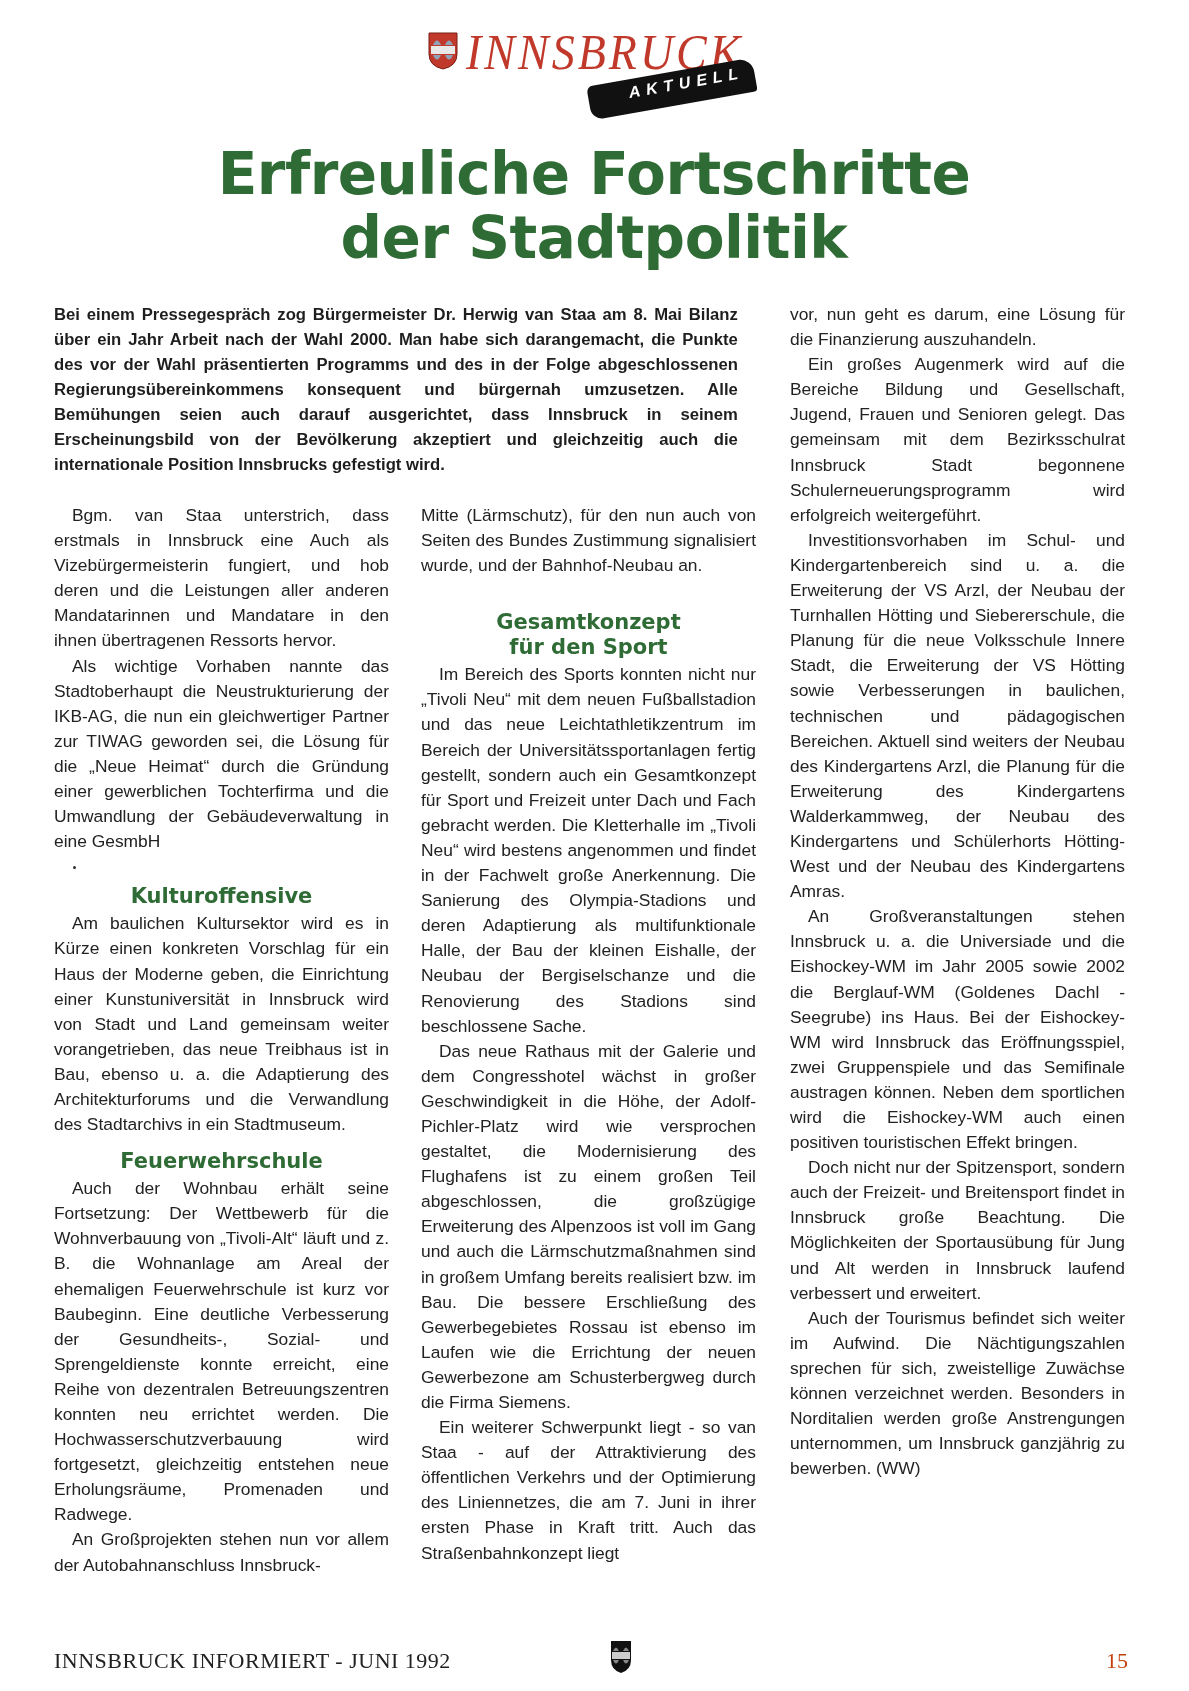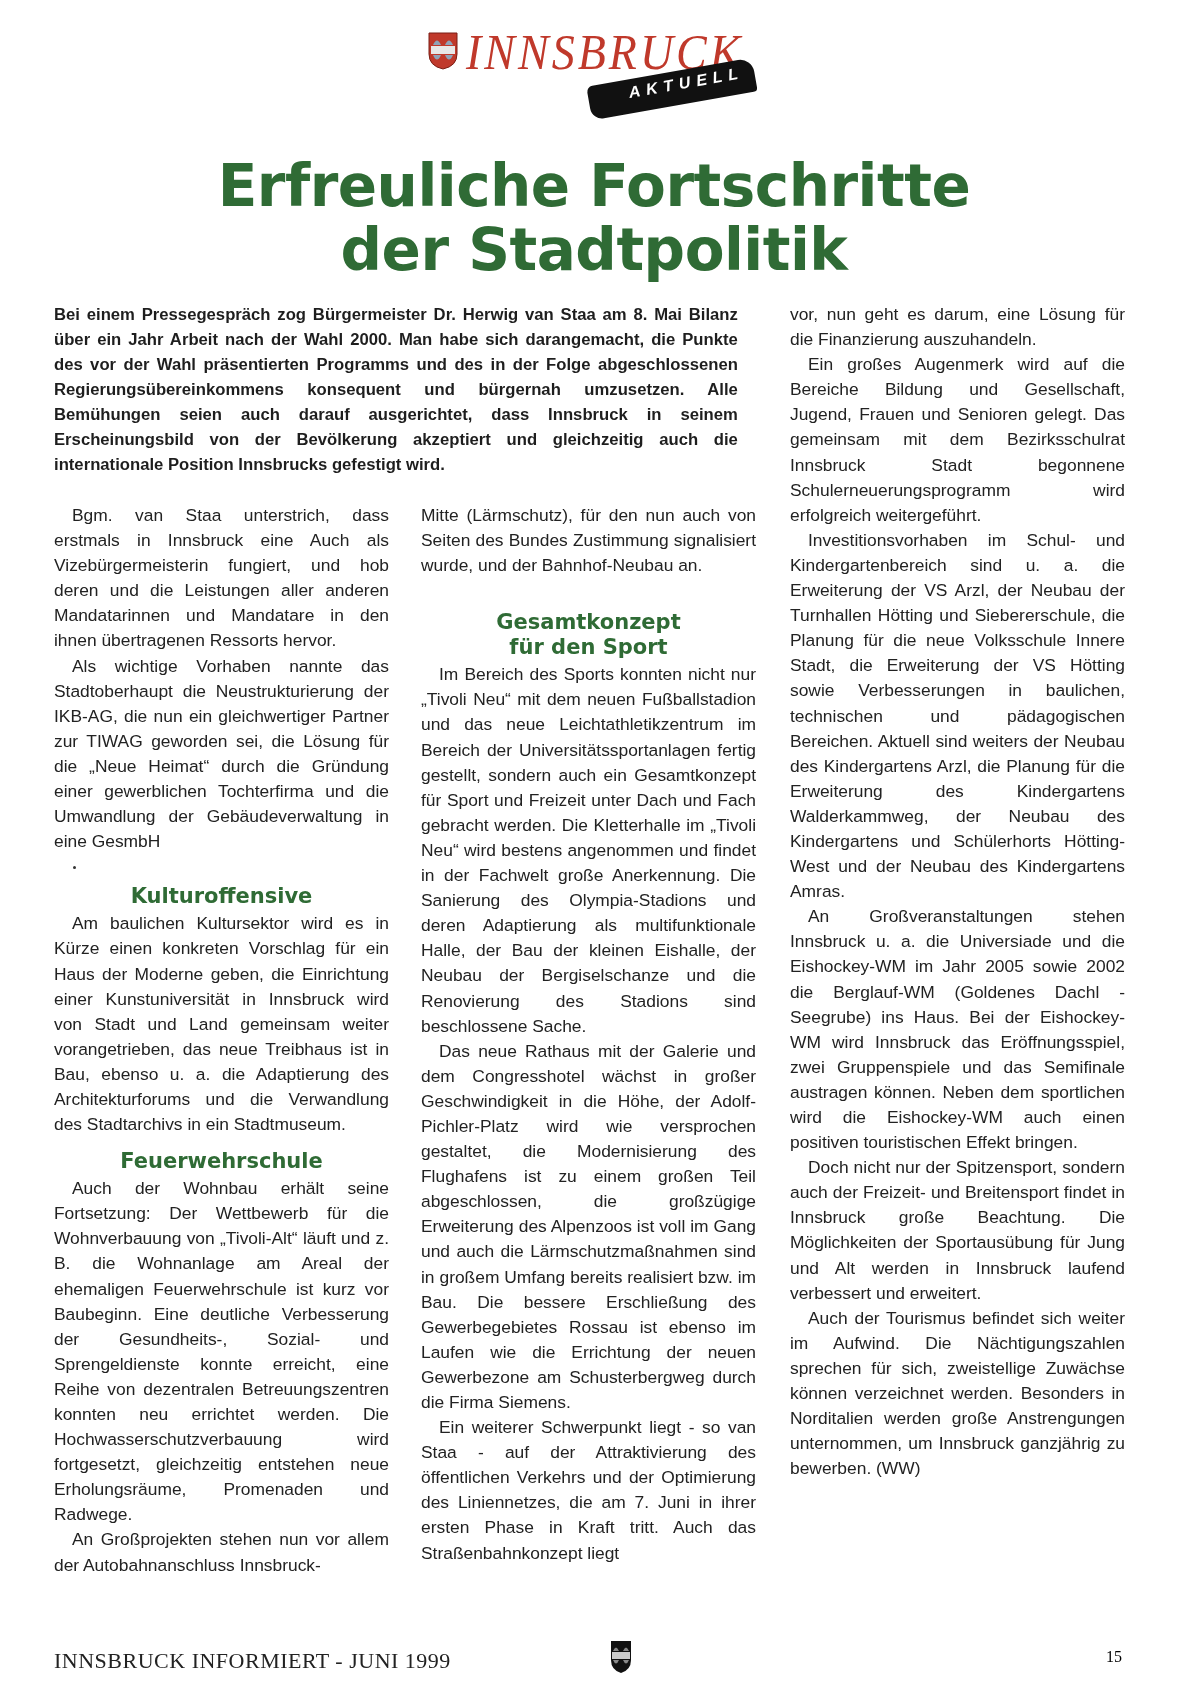--- a/index.html
+++ b/index.html
@@ -2,32 +2,32 @@
 <html><head>
 <meta charset="utf-8">
 <style>
   html, body { margin: 0; padding: 0; background: #ffffff; }
   body { width: 1189px; height: 1691px; position: relative; overflow: hidden; color: #1e1e1e; }
   .masthead { position: absolute; left: 428px; top: 22px; width: 320px; height: 90px; font-style: italic; }
   .crest { position: absolute; left: 0; top: 10px; width: 30px; height: 38px; }
   .mast-title { position: absolute; left: 38px; top: 4px; font-family: "Liberation Serif", serif; font-size: 46px; letter-spacing: 3px; color: #c0392b; line-height: 1; transform: scaleY(1.12); transform-origin: top left; }
   .brush { position: absolute; left: 160px; top: 50px; width: 168px; height: 34px; background: #111; transform: rotate(-10deg); border-radius: 6px 14px 4px 12px; }
   .mast-sub { position: absolute; left: 200px; top: 52px; font-family: "Liberation Sans", sans-serif; font-size: 16px; letter-spacing: 6px; color: #ffffff; transform: rotate(-10deg); font-weight: bold; }
-  .headline { position: absolute; left: 0; width: 1188px; top: 154px; text-align: center; font-family: "DejaVu Sans", sans-serif; font-weight: bold; color: #2f6b35; font-size: 58px; line-height: 64px; letter-spacing: -0.5px; }
+  .headline { position: absolute; left: 0; width: 1188px; top: 142px; text-align: center; font-family: "DejaVu Sans", sans-serif; font-weight: bold; color: #2f6b35; font-size: 58px; line-height: 64px; letter-spacing: -0.5px; }
   .lead { position: absolute; left: 54px; top: 302px; width: 705px; font-family: "Liberation Sans", sans-serif; font-weight: bold; font-size: 17.2px; line-height: 25px; text-align: justify; transform: scaleX(0.97); transform-origin: left; }
   .col { position: absolute; width: 335px; font-family: "Liberation Sans", sans-serif; font-size: 17.4px; line-height: 25.1px; text-align: justify; hyphens: manual; color: #222; }
   .col p { margin: 0; text-indent: 18px; }
   .col p.noindent { text-indent: 0; }
   .col h2 { margin: 8px 0 2px 0; text-align: center; font-family: "DejaVu Sans", sans-serif; font-weight: bold; font-size: 21px; line-height: 25px; color: #2f6b35; }
   .col1 { left: 54px; top: 503px; }
   .col2 { left: 421px; top: 503px; }
   .col3 { left: 790px; top: 302px; }
   .footer-left { position: absolute; left: 54px; top: 1648px; font-family: "Liberation Serif", serif; font-size: 22px; color: #222; letter-spacing: 0.5px; }
   .footer-crest { position: absolute; left: 610px; top: 1640px; width: 22px; height: 34px; }
-  .footer-page { position: absolute; left: 1106px; top: 1648px; font-family: "Liberation Serif", serif; font-size: 16px; color: #000000; }
+  .footer-page { position: absolute; left: 1106px; top: 1648px; font-family: "Liberation Serif", serif; font-size: 22px; color: #c2410c; }
   .dot { position: absolute; left: 73px; top: 866px; width: 3px; height: 3px; background: #333; border-radius: 50%; }
 </style>
 </head>
 <body>
 
 <div class="masthead">
   <svg class="crest" viewBox="0 0 30 38">
     <path d="M1 1 H29 V22 Q29 34 15 37 Q1 34 1 22 Z" fill="#c0392b" stroke="#7a1f16" stroke-width="1"></path>
     <rect x="3" y="14" width="24" height="8" fill="#e8e8e8"></rect>
     <path d="M5 13 Q9 4 13 13 Z M17 13 Q21 4 25 13 Z" fill="#8fa3b8"></path>
@@ -69,20 +69,20 @@
 
 <div class="col col3">
   <p class="noindent">vor, nun geht es darum, eine Lösung für die Finanzierung auszuhandeln.</p>
   <p>Ein großes Augenmerk wird auf die Bereiche Bildung und Gesellschaft, Jugend, Frauen und Senioren gelegt. Das gemeinsam mit dem Bezirksschulrat Innsbruck Stadt begonnene Schulerneuerungsprogramm wird erfolgreich weitergeführt.</p>
   <p>Investitionsvorhaben im Schul- und Kindergartenbereich sind u. a. die Erweiterung der VS Arzl, der Neubau der Turnhallen Hötting und Siebererschule, die Planung für die neue Volksschule Innere Stadt, die Erweiterung der VS Hötting sowie Verbesserungen in baulichen, technischen und pädagogischen Bereichen. Aktuell sind weiters der Neubau des Kindergartens Arzl, die Planung für die Erweiterung des Kindergartens Walderkammweg, der Neubau des Kindergartens und Schülerhorts Hötting-West und der Neubau des Kindergartens Amras.</p>
   <p>An Großveranstaltungen stehen Innsbruck u. a. die Universiade und die Eishockey-WM im Jahr 2005 sowie 2002 die Berglauf-WM (Goldenes Dachl - Seegrube) ins Haus. Bei der Eishockey-WM wird Innsbruck das Eröffnungsspiel, zwei Gruppenspiele und das Semifinale austragen können. Neben dem sportlichen wird die Eishockey-WM auch einen positiven touristischen Effekt bringen.</p>
   <p>Doch nicht nur der Spitzensport, sondern auch der Freizeit- und Breitensport findet in Innsbruck große Beachtung. Die Möglichkeiten der Sportausübung für Jung und Alt werden in Innsbruck laufend verbessert und erweitert.</p>
   <p>Auch der Tourismus befindet sich weiter im Aufwind. Die Nächtigungszahlen sprechen für sich, zweistellige Zuwächse können verzeichnet werden. Besonders in Norditalien werden große Anstrengungen unternommen, um Innsbruck ganzjährig zu bewerben. (WW)</p>
 </div>
 
-<div class="footer-left">INNSBRUCK INFORMIERT - JUNI 1999</div>
+<div class="footer-left">INNSBRUCK INFORMIERT - JUNI 1992</div>
 <svg class="footer-crest" viewBox="0 0 22 34">
   <path d="M1 1 H21 V20 Q21 30 11 33 Q1 30 1 20 Z" fill="#111"></path>
   <rect x="2" y="12" width="18" height="7" fill="#ccc"></rect>
   <path d="M3 11 Q6 4 9 11 Z M13 11 Q16 4 19 11 Z" fill="#888"></path>
   <path d="M3 20 Q6 27 9 20 Z M13 20 Q16 27 19 20 Z" fill="#888"></path>
 </svg>
 <div class="footer-page">15</div>
 
 </body></html>

